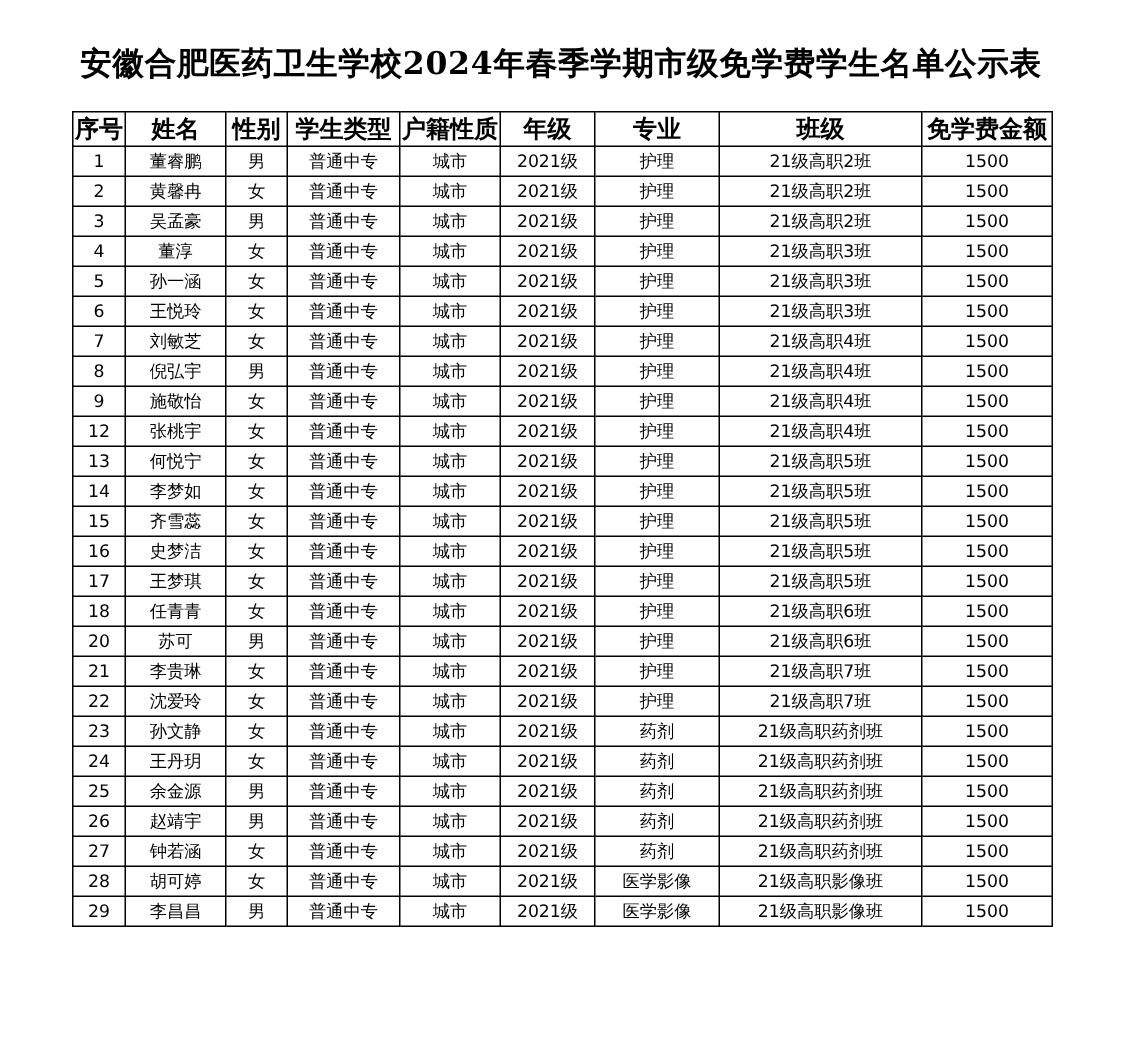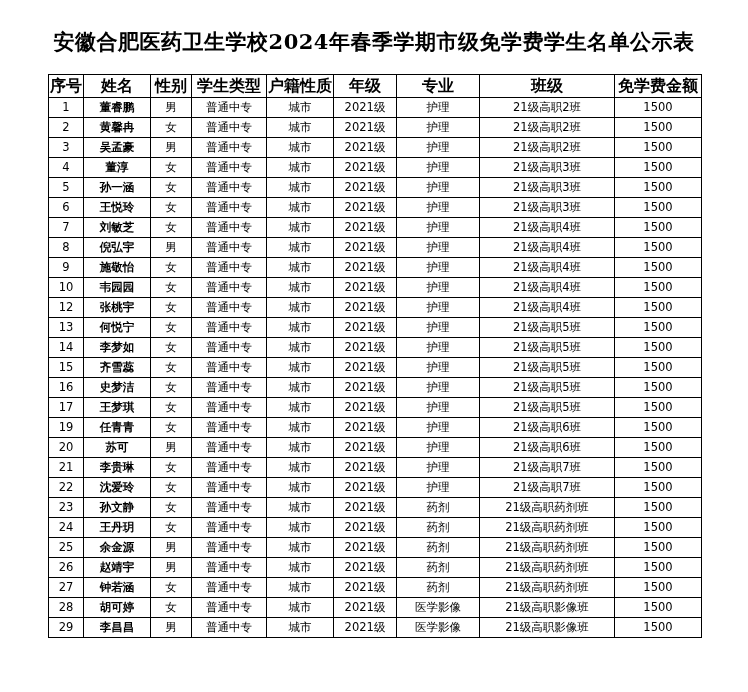--- a/index.html
+++ b/index.html
@@ -52,21 +52,21 @@
   table.data-table th {
     font-size: 16px;
     font-weight: bold;
     height: 22px;
     line-height: 22px;
   }
   table.data-table td {
     font-size: 11.5px;
   }
   td.c-idx   { width: 34px; }
-  td.c-name  { width: 66px; font-weight: bold; font-size: 12.5px; }
+  td.c-name  { width: 66px; font-weight: normal; font-size: 12.5px; }
   td.c-sex   { width: 40px; }
   td.c-type  { width: 74px; }
   td.c-hukou { width: 66px; }
   td.c-grade { width: 62px; }
   td.c-major { width: 82px; }
   td.c-class { width: 134px; }
   td.c-amt   { width: 86px; }
   th.c-idx   { width: 34px; }
   th.c-name  { width: 66px; }
   th.c-sex   { width: 40px; }
@@ -192,31 +192,20 @@
           <td class="c-name">施敬怡</td>
           <td class="c-sex">女</td>
           <td class="c-type">普通中专</td>
           <td class="c-hukou">城市</td>
           <td class="c-grade">2021级</td>
           <td class="c-major">护理</td>
           <td class="c-class">21级高职4班</td>
           <td class="c-amt">1500</td>
         </tr>
         <tr>
-          <td class="c-idx">10</td>
-          <td class="c-name">韦园园</td>
-          <td class="c-sex">女</td>
-          <td class="c-type">普通中专</td>
-          <td class="c-hukou">城市</td>
-          <td class="c-grade">2021级</td>
-          <td class="c-major">护理</td>
-          <td class="c-class">21级高职4班</td>
-          <td class="c-amt">1500</td>
-        </tr>
-        <tr>
           <td class="c-idx">12</td>
           <td class="c-name">张桃宇</td>
           <td class="c-sex">女</td>
           <td class="c-type">普通中专</td>
           <td class="c-hukou">城市</td>
           <td class="c-grade">2021级</td>
           <td class="c-major">护理</td>
           <td class="c-class">21级高职4班</td>
           <td class="c-amt">1500</td>
         </tr>
@@ -269,21 +258,21 @@
           <td class="c-name">王梦琪</td>
           <td class="c-sex">女</td>
           <td class="c-type">普通中专</td>
           <td class="c-hukou">城市</td>
           <td class="c-grade">2021级</td>
           <td class="c-major">护理</td>
           <td class="c-class">21级高职5班</td>
           <td class="c-amt">1500</td>
         </tr>
         <tr>
-          <td class="c-idx">19</td>
+          <td class="c-idx">18</td>
           <td class="c-name">任青青</td>
           <td class="c-sex">女</td>
           <td class="c-type">普通中专</td>
           <td class="c-hukou">城市</td>
           <td class="c-grade">2021级</td>
           <td class="c-major">护理</td>
           <td class="c-class">21级高职6班</td>
           <td class="c-amt">1500</td>
         </tr>
         <tr>

